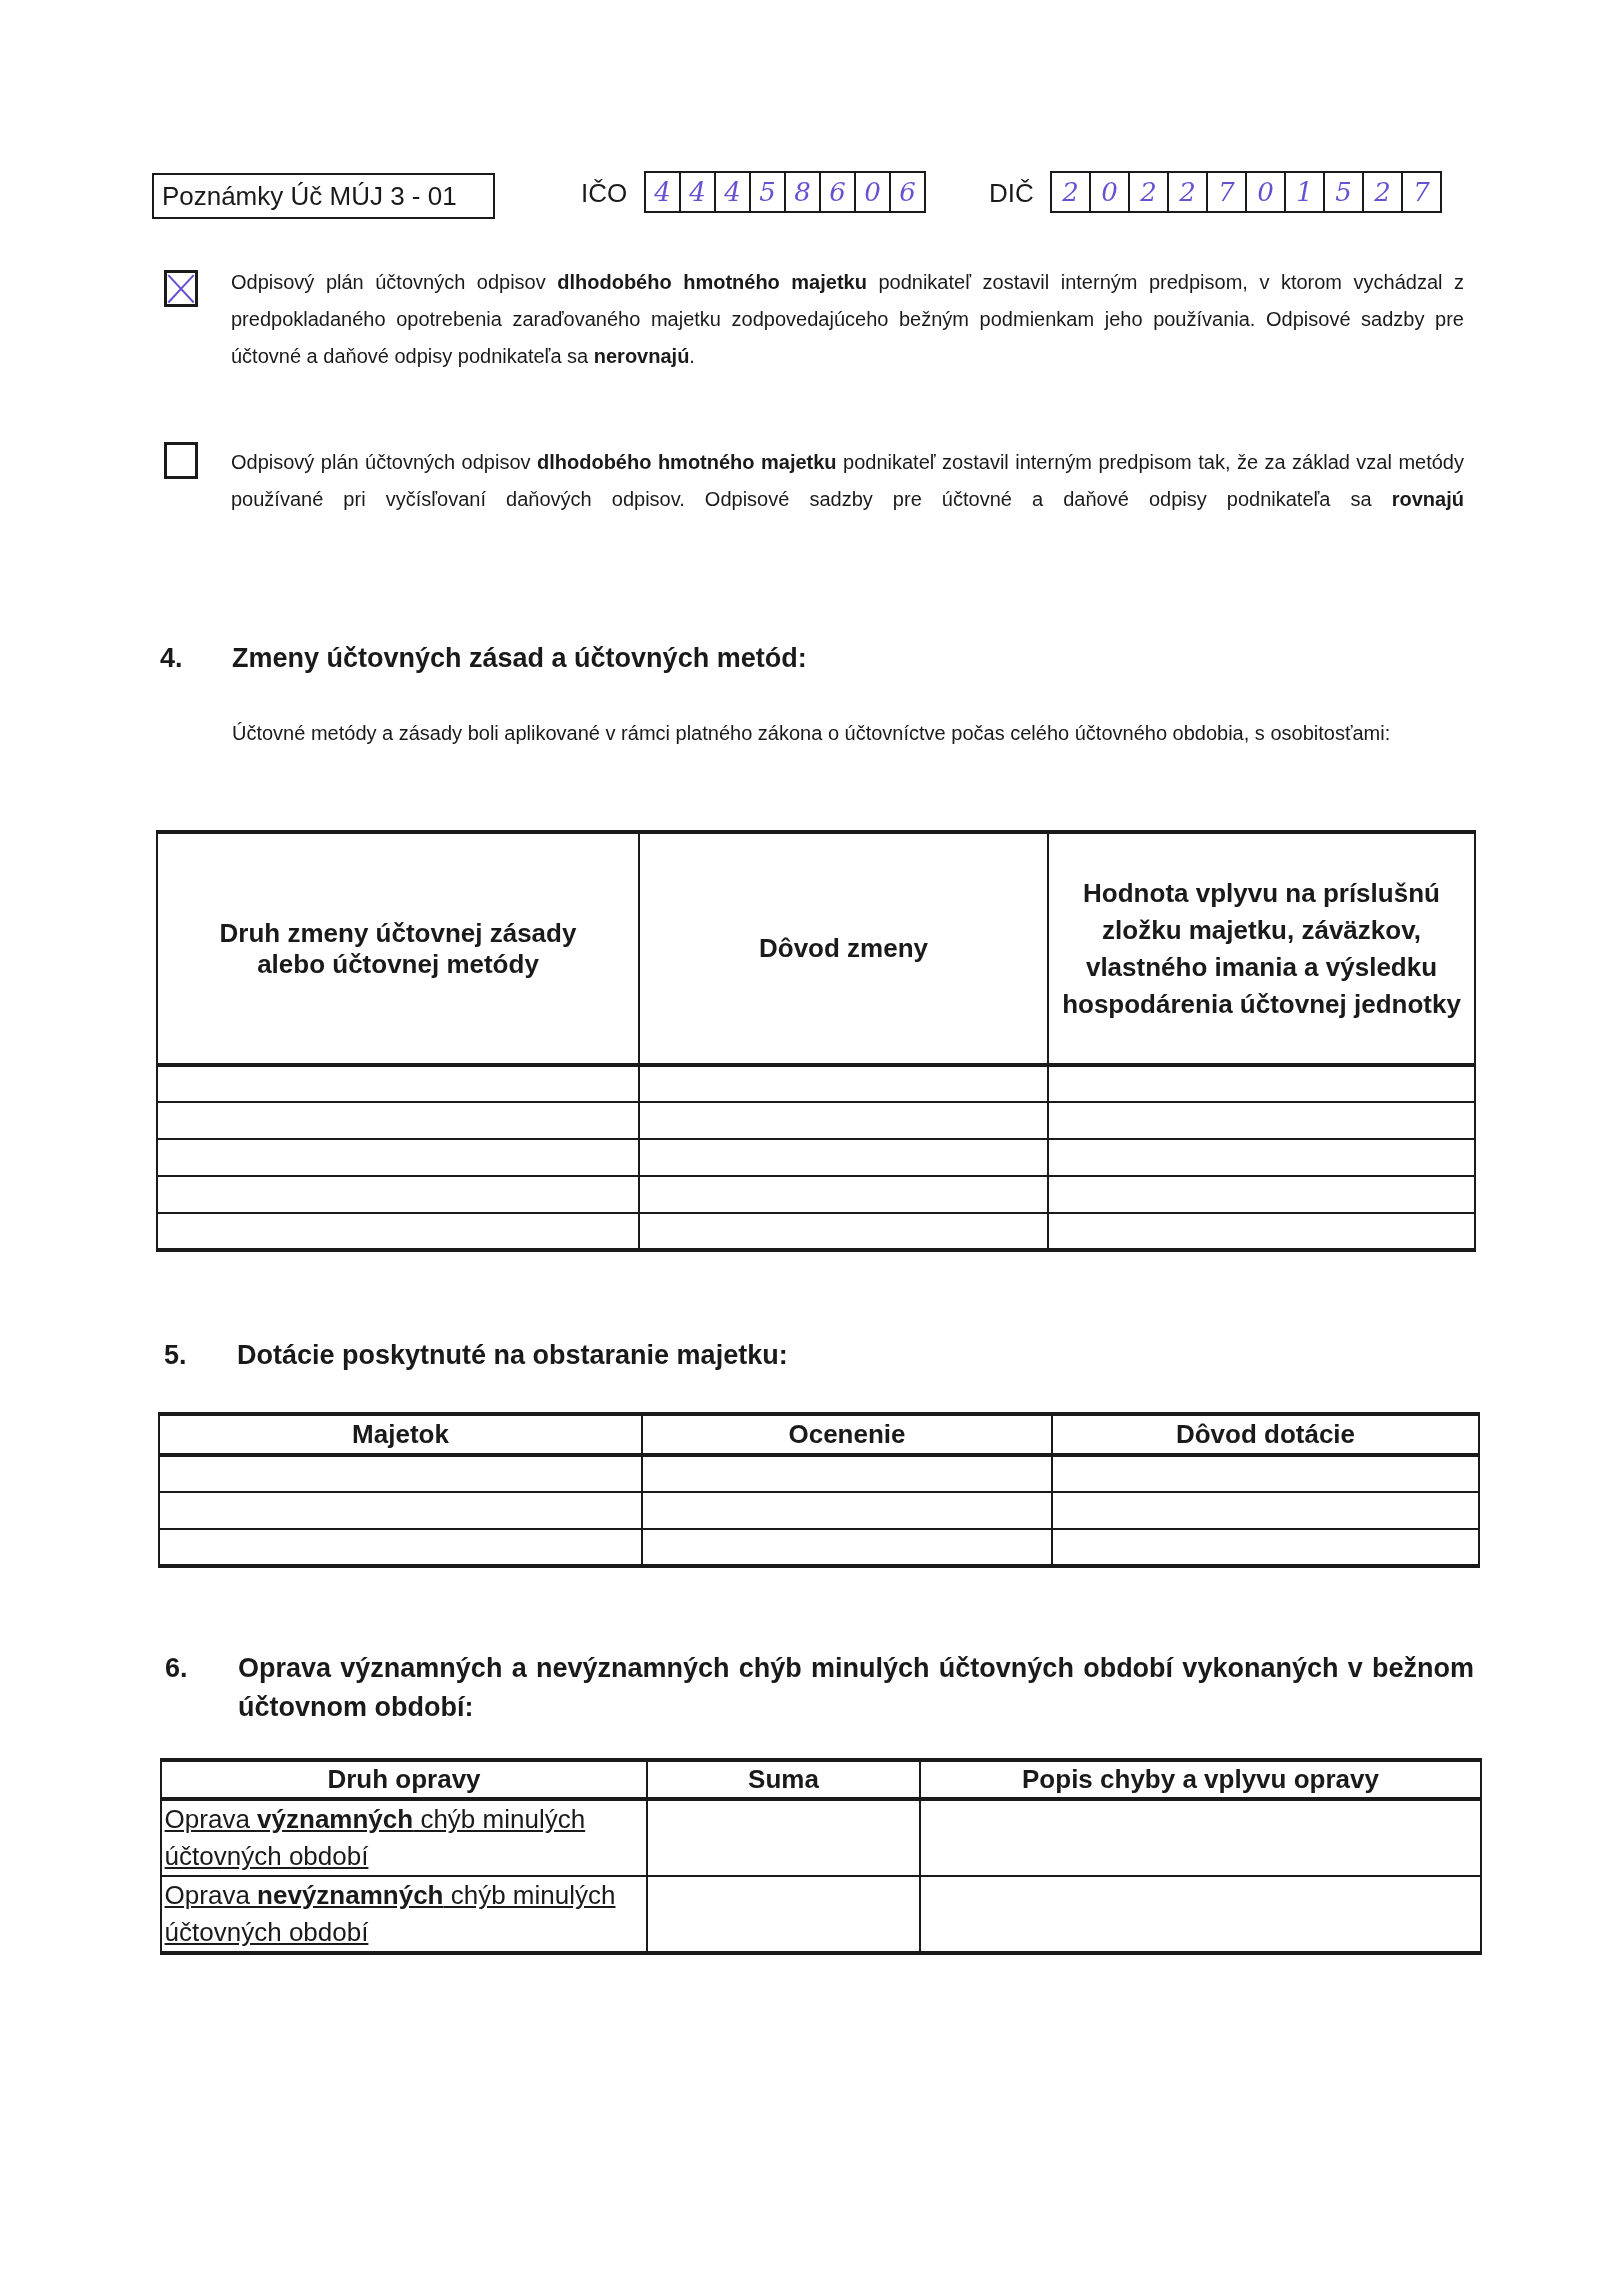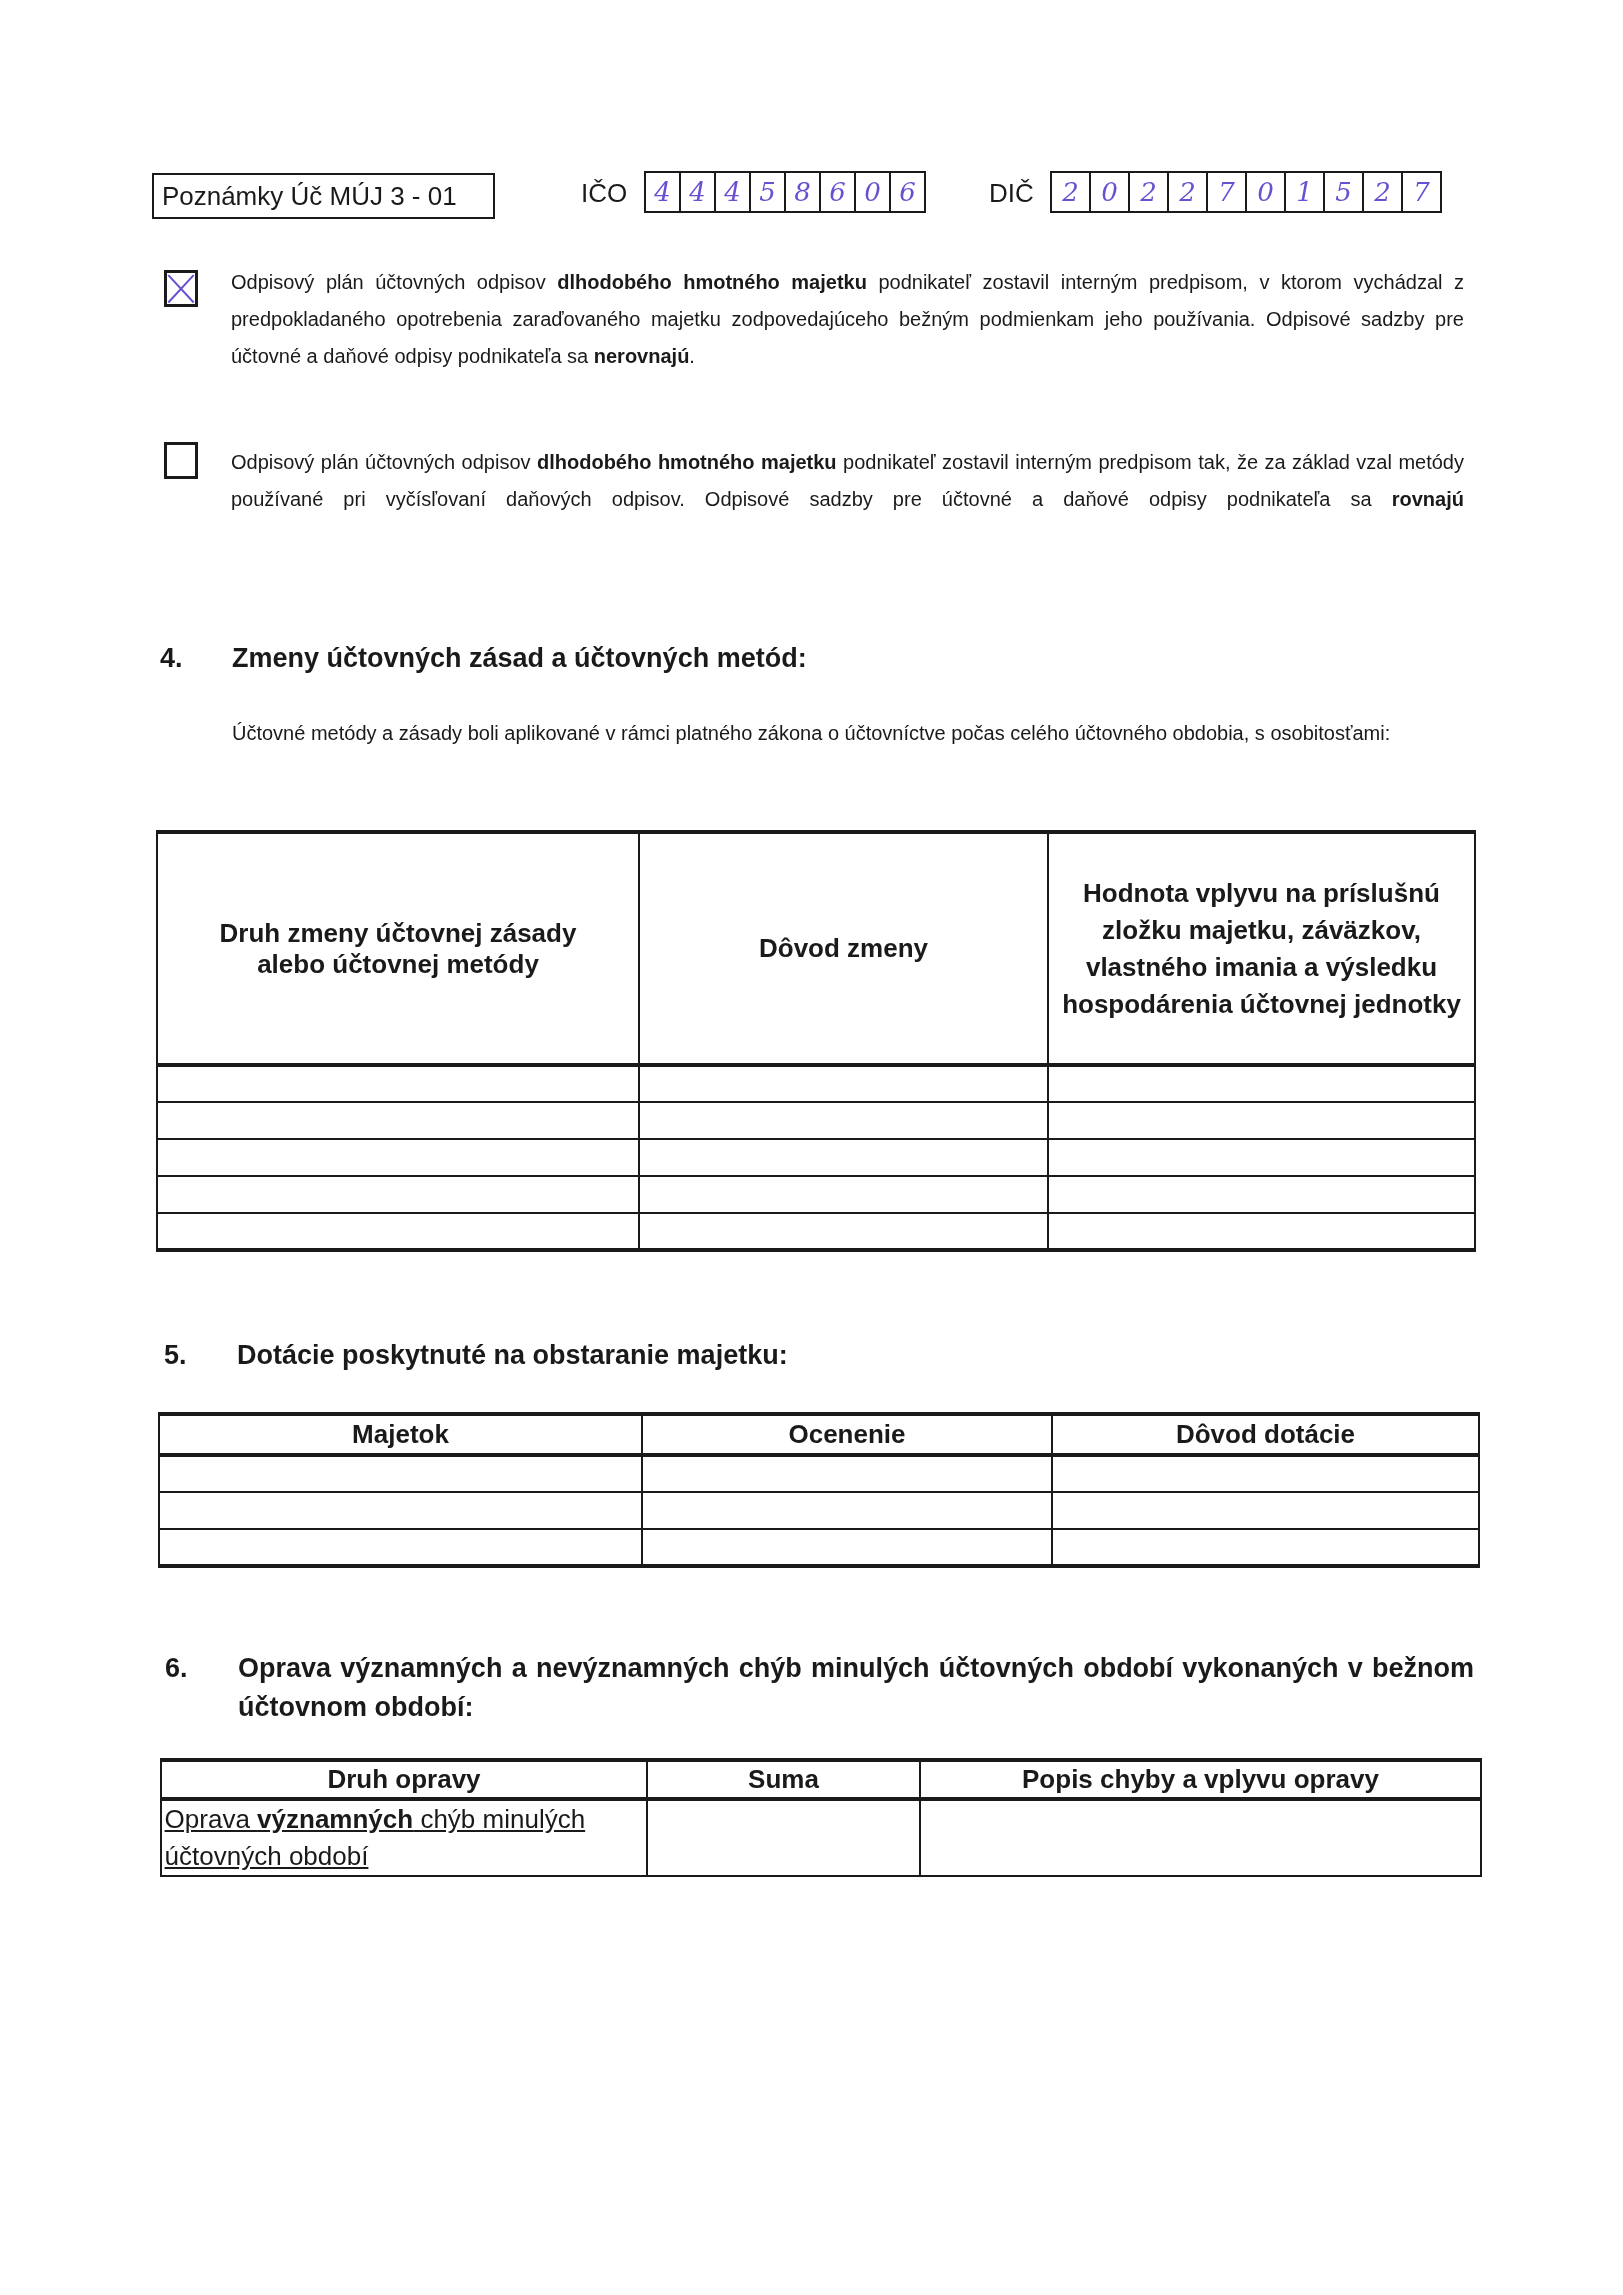--- a/index.html
+++ b/index.html
@@ -167,15 +167,20 @@
       <tr style="height:39px;">
     <th class="thick-top thick-bot">Druh opravy</th>
     <th class="thick-top thick-bot">Suma</th>
     <th class="thick-top thick-bot">Popis chyby a vplyvu opravy</th>
   </tr>
   <tr style="height:75px;">
     <td class="cell-text"><span>Oprava </span><b>významných</b><span> chýb minulých účtovných období</span></td>
     <td></td>
     <td></td>
   </tr>
+  <tr style="height:75px;">
+    <td class="cell-text thick-bot"><span>Oprava </span><b>nevýznamných</b><span> chýb minulých účtovných období</span></td>
+    <td class="thick-bot"></td>
+    <td class="thick-bot"></td>
+  </tr>
 </tbody>
   </table>
 
 
 </body></html>

